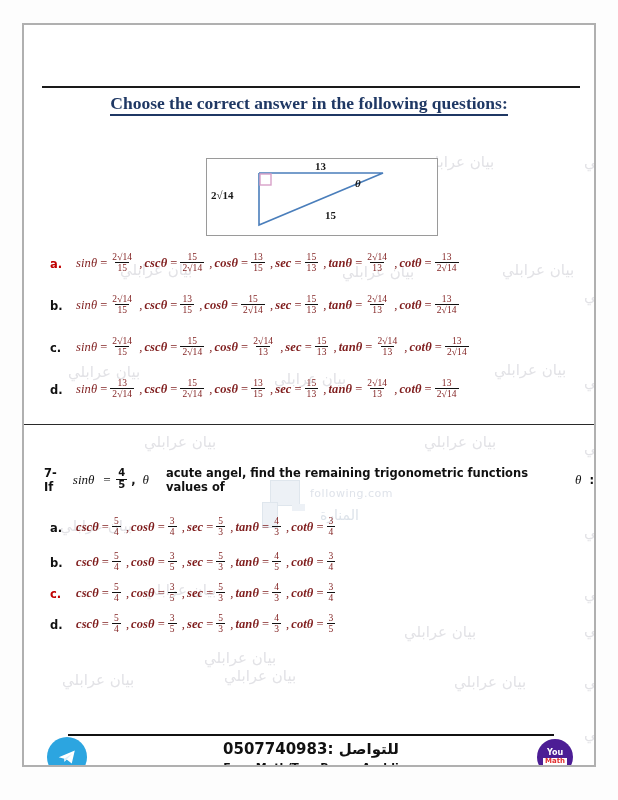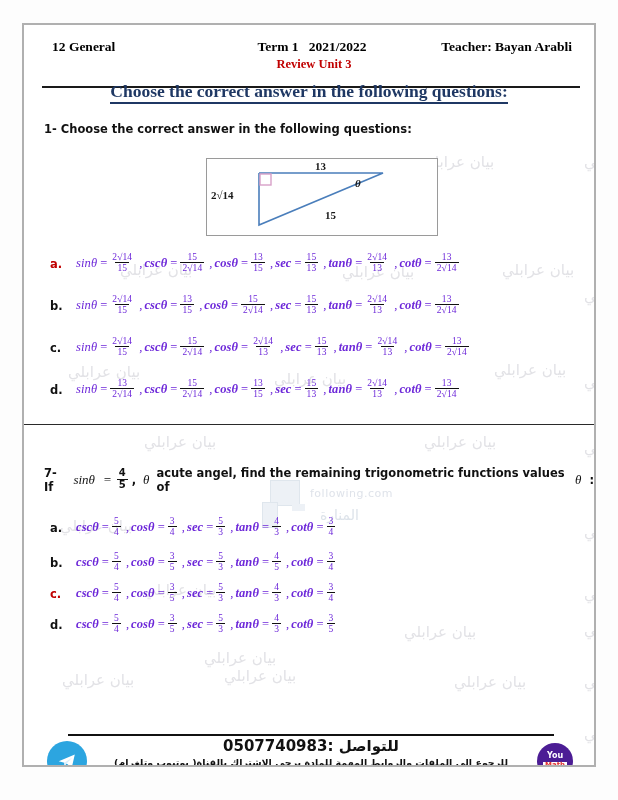--- a/index.html
+++ b/index.html
@@ -99,21 +99,21 @@
     margin-top: 2px;
     padding-left: 10px;
   }
   .rule-top {
     position: absolute; left: 18px; top: 61px;
     width: 538px; height: 0;
     border-top: 2.2px solid #1a1a1a;
     z-index: 5;
   }
   .title {
-    position: absolute; left: 0; top: 56px; width: 100%;
+    position: absolute; left: 0; top: 68px; width: 100%;
     text-align: center;
     z-index: 5;
   }
   .title span {
     font-size: 17.5px; font-weight: bold;
     color: #1f3864;
     border-bottom: 2px solid #1f3864;
     padding-bottom: 1px;
   }
   .q1-stem {
@@ -151,21 +151,21 @@
     width: 26px; flex: 0 0 26px;
     font-family: "DejaVu Sans", sans-serif;
     font-weight: bold; font-size: 11.5px;
     color: #111;
   }
   .opt-key.correct { color: #c00000; }
   .opt-body {
     flex: 1;
     font-family: "Liberation Serif", serif;
     font-size: 12.5px;
-    color: #6d28d9;
+    color: #7f1d1d;
     white-space: nowrap;
     letter-spacing: .1px;
   }
   .fn { font-style: italic; font-weight: bold; margin-right: 1px; }
   .fn.light { font-style: italic; font-weight: normal; }
   .eq { margin: 0 2px; }
   .frac {
     display: inline-flex;
     flex-direction: column;
     align-items: center;
@@ -289,35 +289,26 @@
       </div>
 
     <div class="wm-logo" style="left:238px; top:455px;">
       <div class="blk1"></div>
       <div class="blk2"></div>
       <div class="blk3"></div>
     </div>
     <div class="wm-sitetext" style="left:286px; top:462px;">following.com</div>
     <div class="wm-ar2" style="left:296px; top:482px;">المنارة</div>
 
-    <div class="hdr">
-      <div class="hdr-row">
-        <div class="hdr-left">12 General</div>
-        <div class="hdr-mid">Term 1   2021/2022</div>
-        <div class="hdr-right">Teacher: Bayan Arabli</div>
-      </div>
-      <div class="hdr-sub">Review Unit 3</div>
-    </div>
     <div class="rule-top"></div>
 
     <div class="title">
       <span>Choose the correct answer in the following questions:</span>
     </div>
 
-    <div class="q1-stem">1- Choose the correct answer in the following questions:</div>
 
     <div class="fig">
       <svg width="230" height="76" viewBox="0 0 230 76">
         <polyline points="52,14 52,66 176,14 52,14" fill="none" stroke="#4a7ebb" stroke-width="1.6"></polyline>
         <rect x="53" y="15" width="11" height="11" fill="none" stroke="#d8a0c8" stroke-width="1.4"></rect>
       </svg>
       <div class="fig-lbl" style="left:108px; top:1px;">13</div>
       <div class="fig-lbl" style="left:4px; top:30px;">2√14</div>
       <div class="fig-lbl" style="left:118px; top:50px;">15</div>
       <div class="fig-lbl" style="left:148px; top:18px; font-style:italic;">θ</div>
@@ -419,21 +410,21 @@
     <div class="q2-stem">
       <span>7- If</span>
       <span class="mathy">sinθ</span>
       <span class="mathy">=</span>
       <span class="frac" style="font-size:10px;">
         <span class="num">4</span>
         <span class="den">5</span>
       </span>
       <span style="margin:0 3px;">,</span>
       <span class="mathy">θ</span>
-      <span style="margin-left:3px;">acute angel, find the remaining trigonometric functions values of</span>
+      <span style="margin-left:13px;">acute angel, find the remaining trigonometric functions values of</span>
       <span class="mathy">θ</span>
       <span style="margin-left:4px;">:</span>
     </div>
 
     <div id="q2-opts">
         <div class="opt" style="top: 492px;">
           <span class="opt-key">a.</span>
           <span class="opt-body"><span class="fn">cscθ</span><span class="eq">=</span><span class="frac">
               <span class="num">5</span>
               <span class="den">4</span>
@@ -516,21 +507,20 @@
       <div class="f-ico">
         <div class="tg">
           <svg width="22" height="22" viewBox="0 0 24 24">
             <path d="M3 12.2 L20.5 5 L17.2 19.2 L11.6 14.8 L9.2 17.3 L9.1 13.9 Z" fill="#ffffff"></path>
             <path d="M9.1 13.9 L17.8 8.2 L9.2 17.3 Z" fill="#d9eefb"></path>
           </svg>
         </div>
       </div>
       <div class="f-mid">
         <div class="f-line1">للتواصل :0507740983</div>
-        <div class="f-line2">للرجوع الى الملفات والروابط المهمة للمادة يرجى الاشتراك بالقناة( يوتيوب وتلغرام)</div>
         <div class="f-line3">Easy Math/Tea. Bayan Arabli</div>
       </div>
       <div class="f-ico">
         <div class="yt">
           <span class="y1">You</span>
           <span class="y2">Math</span>
         </div>
       </div>
     </div>
 

